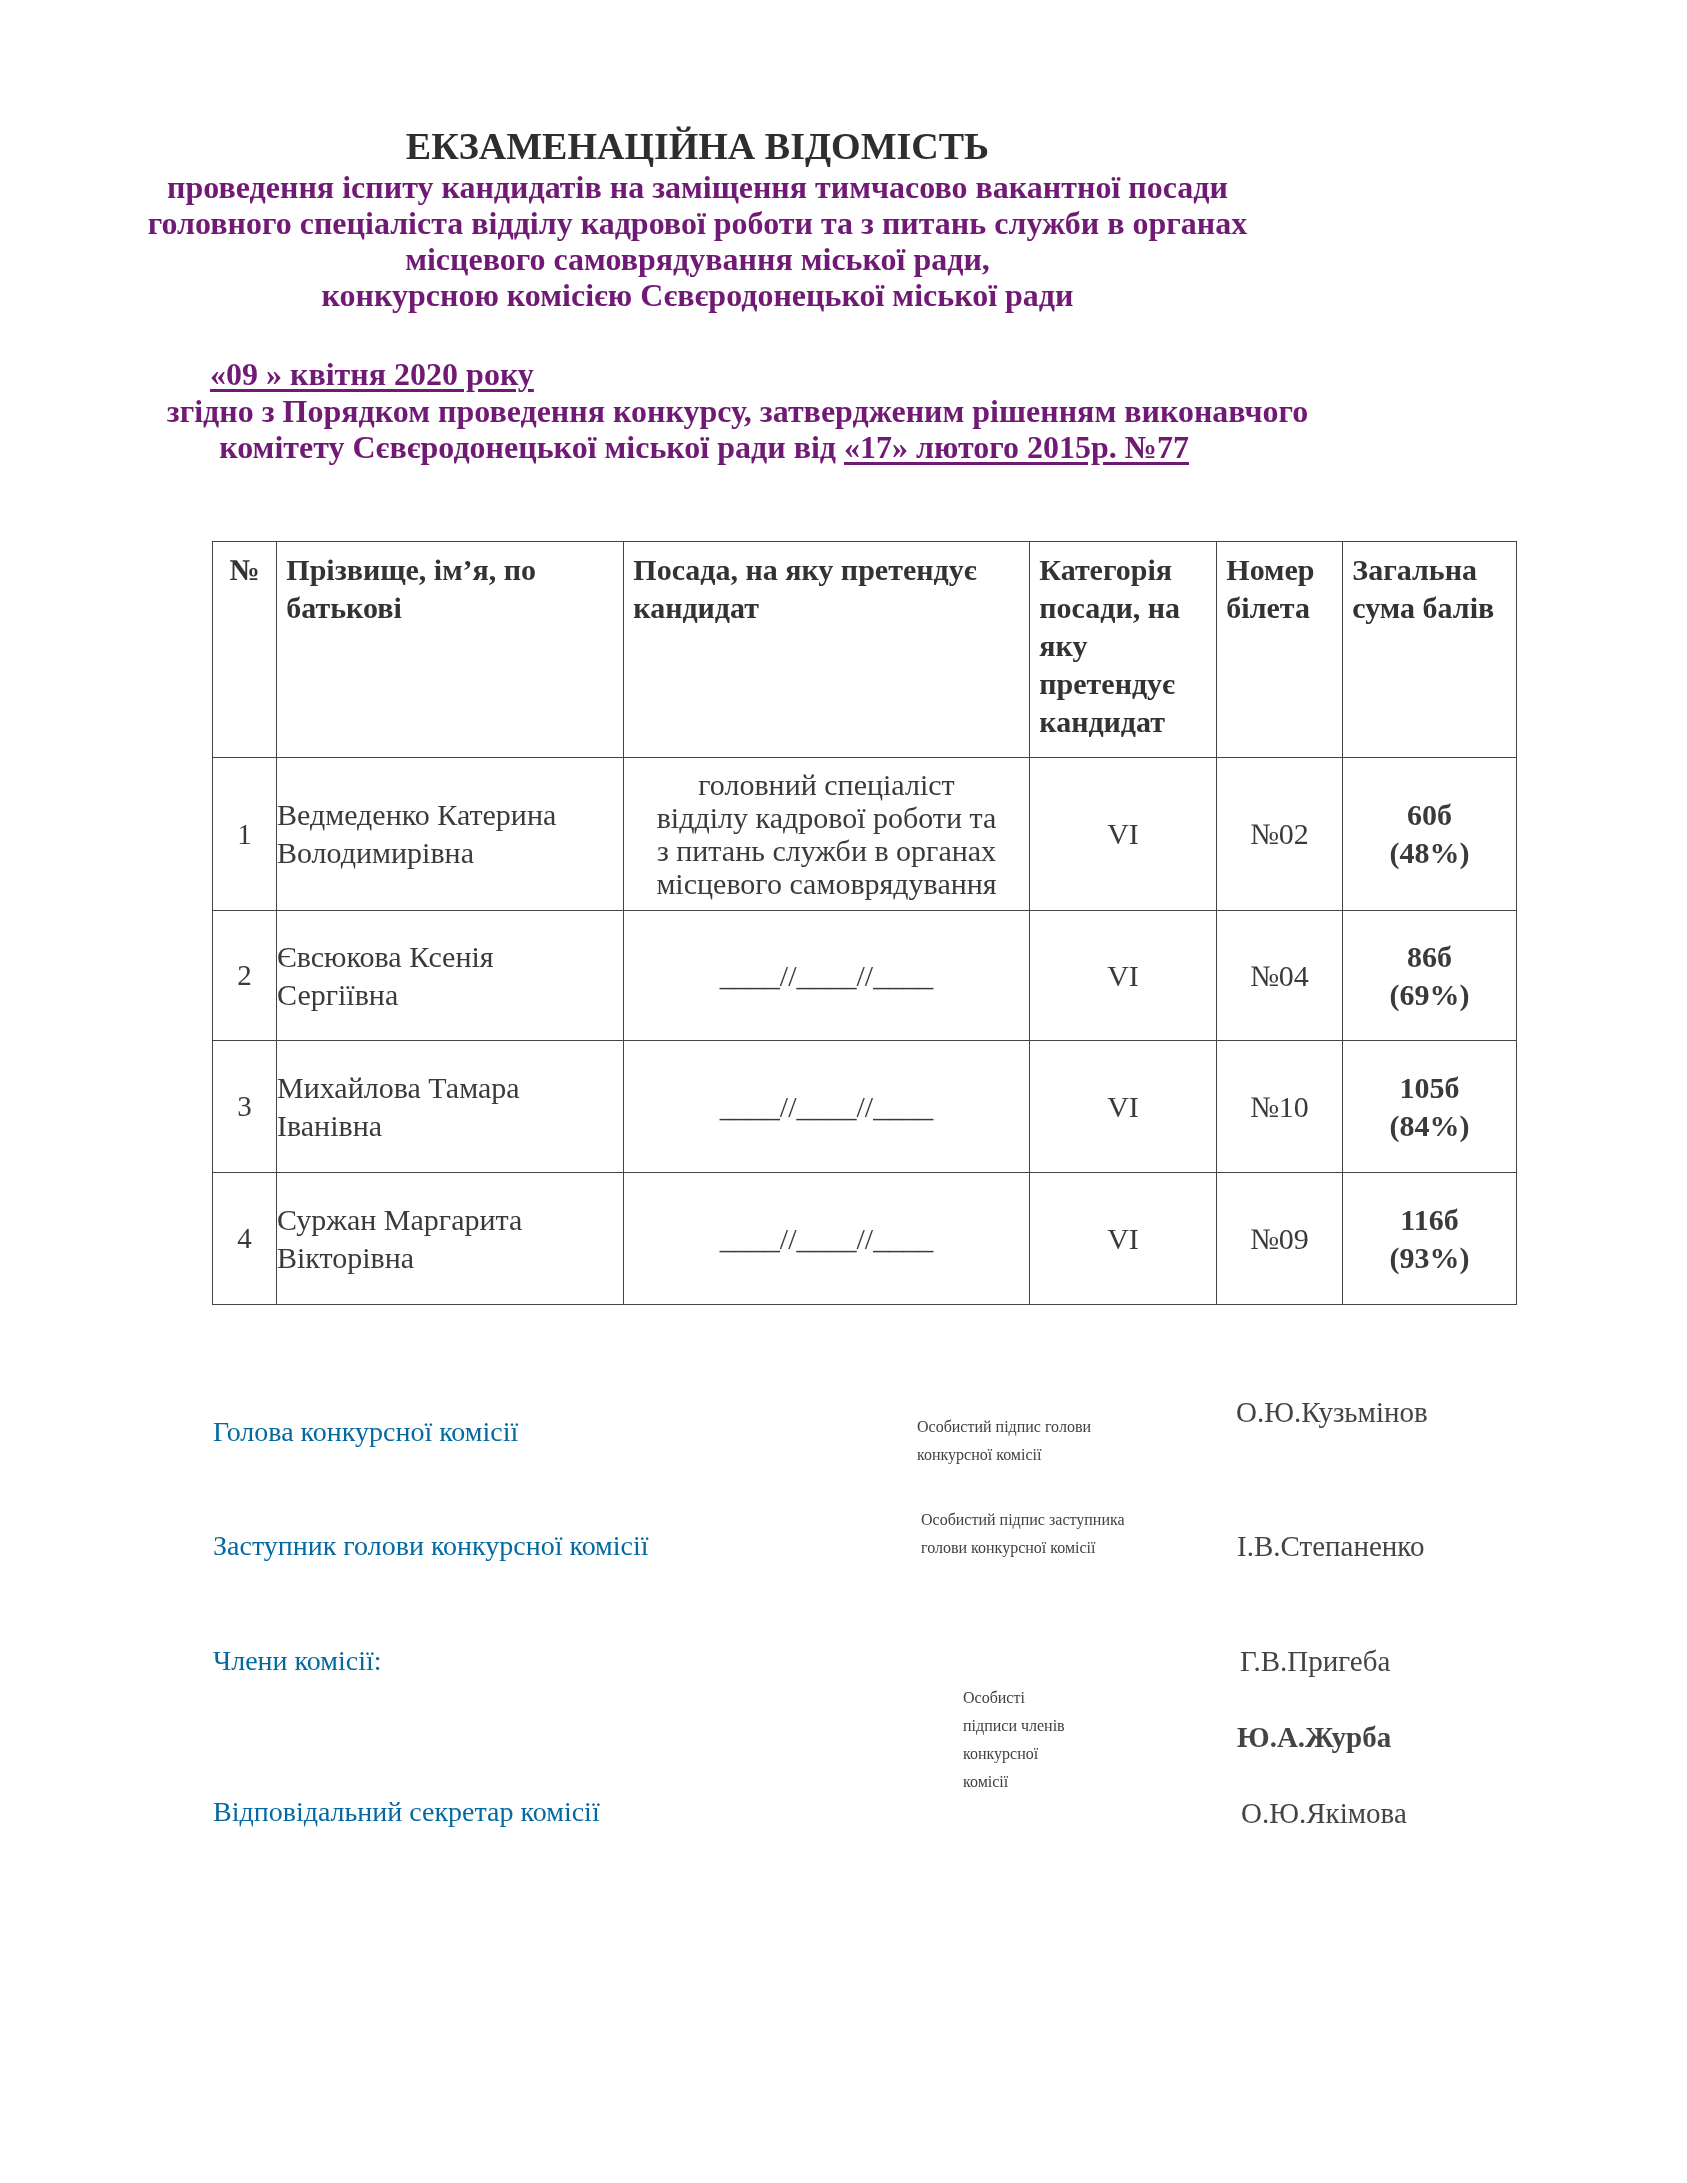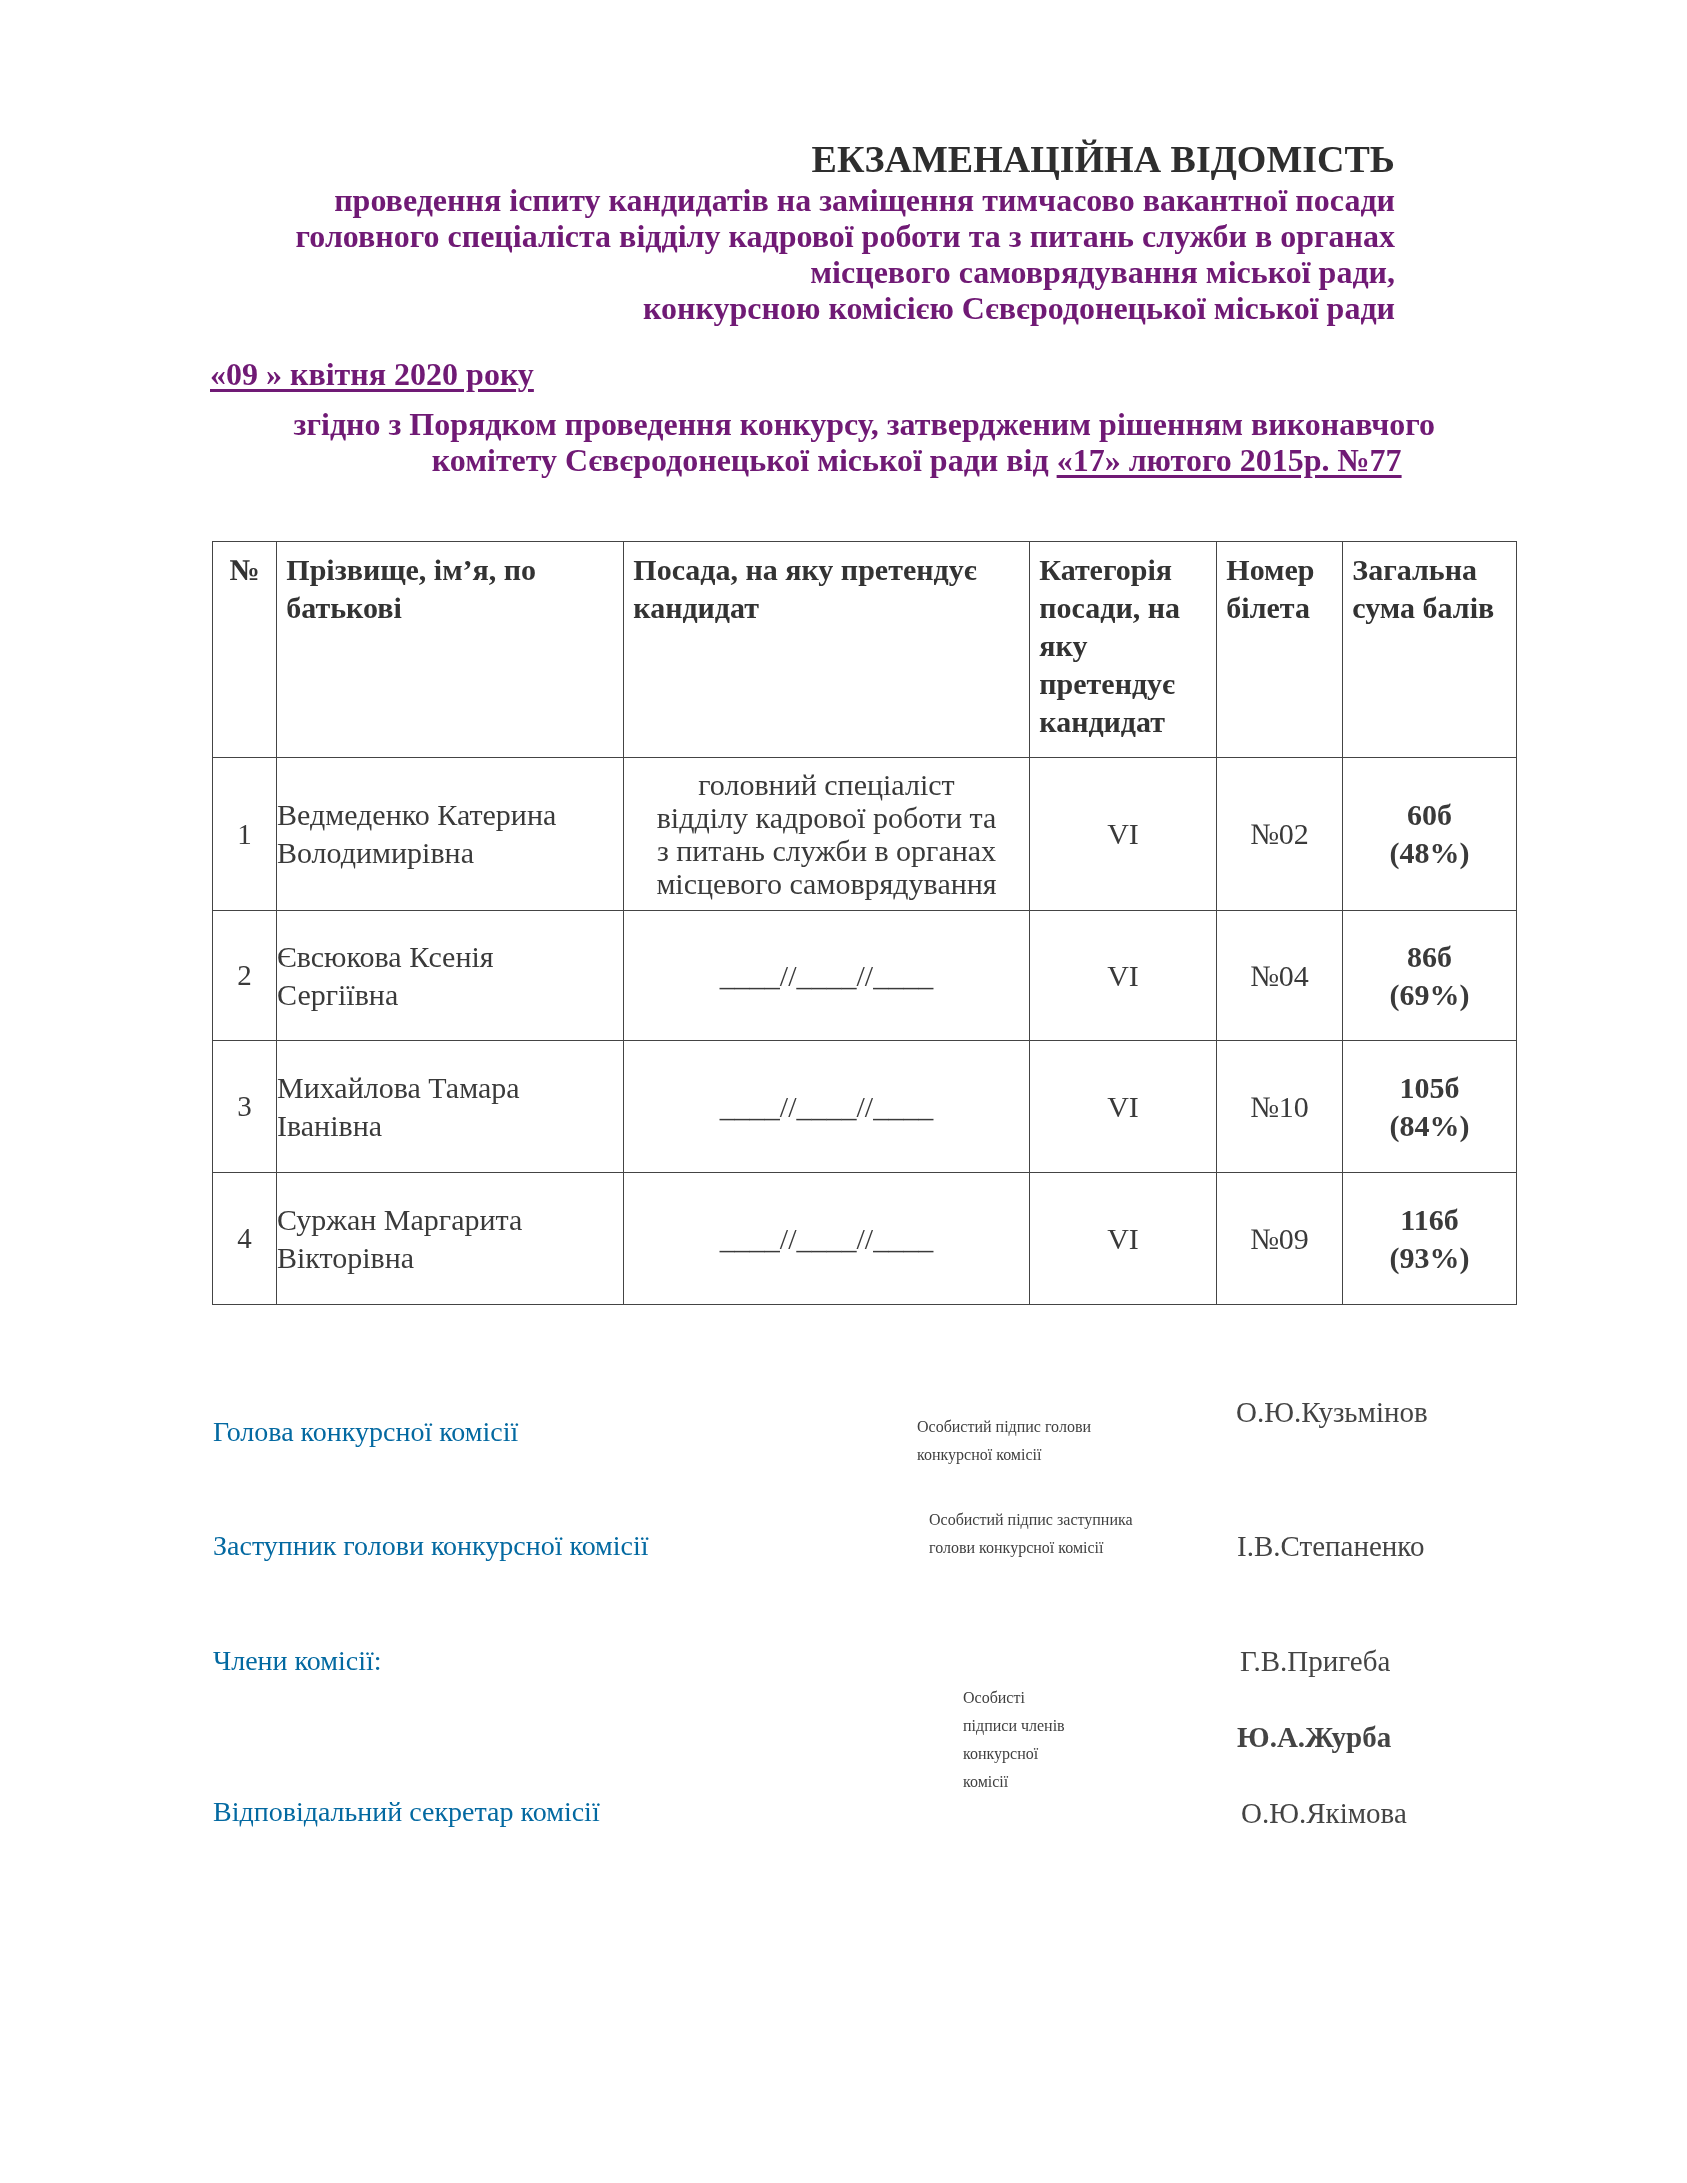--- a/index.html
+++ b/index.html
@@ -2,21 +2,21 @@
 <html style="font-size:10.6px"><head>
   <meta charset="utf-8">
   <style>
     html, body { margin: 0; padding: 0; background: #ffffff; }
     body {
       width: 1687px; height: 2183px; position: relative; overflow: hidden;
       font-family: "Liberation Serif", "DejaVu Serif", serif;
       color: #3a3a3a;
     }
     .abs { position: absolute; }
-    .center-line { position: absolute; left: 0; width: 1395px; text-align: right; white-space: nowrap; margin-top: 13px; }
+    .center-line { position: absolute; left: 0; width: 1395px; text-align: center; white-space: nowrap; }
     .title { top: 124px; font-size: 38px; font-weight: bold; color: #2e2e2e; }
     .sub { font-size: 32px; font-weight: bold; color: #701a75; line-height: 37px; }
     .u { text-decoration: underline; text-decoration-thickness: 2.6px; text-underline-offset: 4px; }
 
     table.results {
       position: absolute; left: 212px; top: 541px;
       width: 1303px; border-collapse: collapse;
       table-layout: fixed;
     }
     table.results td, table.results th {
@@ -144,21 +144,21 @@
   </table>
 
 <div class="abs sig-label" style="left:213px; top:1416px;">Голова конкурсної комісії</div>
 <div class="abs sig-note" style="left:917px; top:1413px;">
   <div>Особистий підпис голови</div>
   <div>конкурсної комісії</div>
 </div>
 <div class="abs sig-name" style="left:1236px; top:1396px;">О.Ю.Кузьмінов</div>
 
 <div class="abs sig-label" style="left:213px; top:1530px;">Заступник голови конкурсної комісії</div>
-<div class="abs sig-note" style="left:921px; top:1506px;margin-left:8px;">
+<div class="abs sig-note" style="left:921px; top:1506px;">
   <div>Особистий підпис заступника</div>
   <div>голови конкурсної комісії</div>
 </div>
 <div class="abs sig-name" style="left:1237px; top:1530px;">І.В.Степаненко</div>
 
 <div class="abs sig-label" style="left:213px; top:1645px;">Члени комісії:</div>
 <div class="abs sig-note" style="left:963px; top:1684px;">
   <div>Особисті</div>
   <div>підписи членів</div>
   <div>конкурсної</div>

